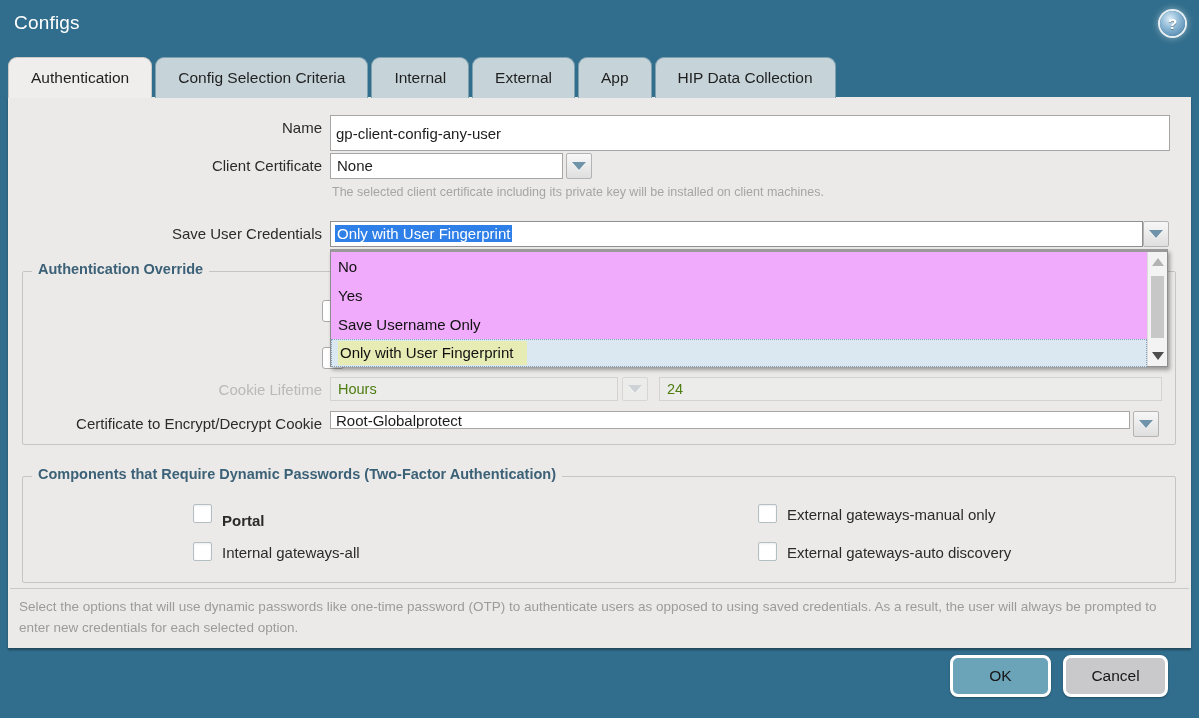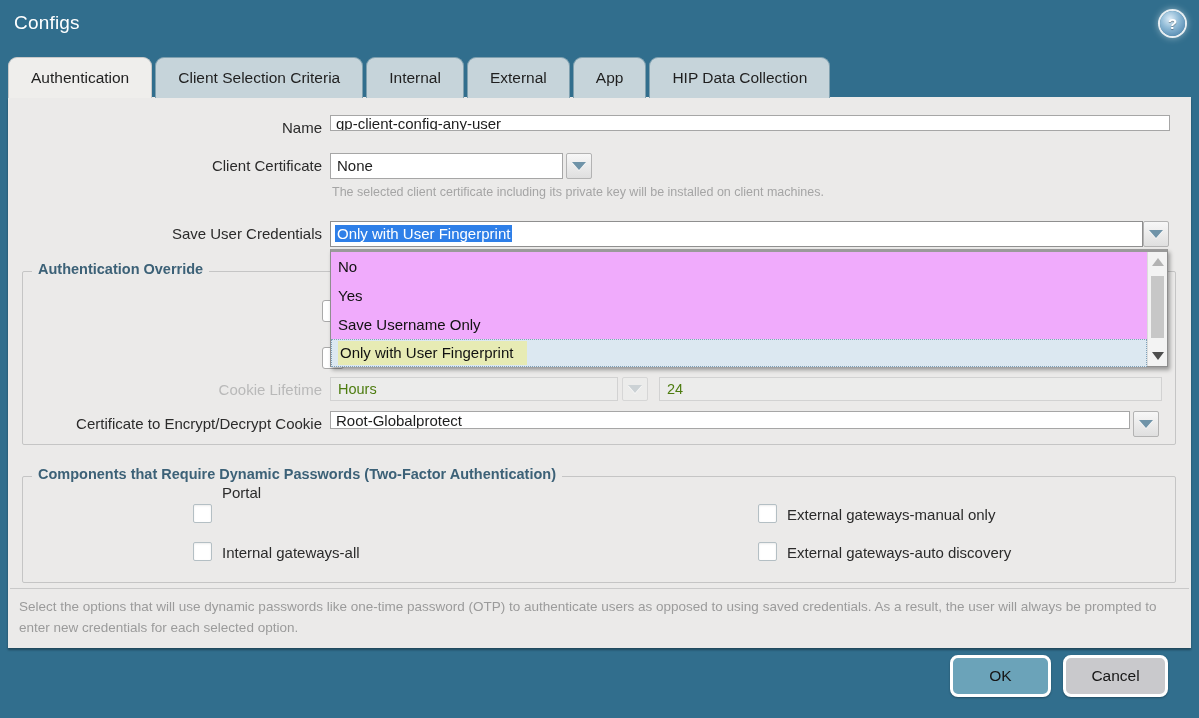--- a/index.html
+++ b/index.html
@@ -34,21 +34,21 @@
 
   
   .panel {
     position:absolute; left:8px; top:97px; width:1183px; height:551px;
     background:#ebeae9; box-shadow:0 2px 2px rgba(0,0,0,.35);
   }
   .lbl { position:absolute; left:0; width:314px; text-align:right; font-size:15px; color:#2b2b2b; white-space:nowrap; }
   .lbl.disabled { color:#b9b9b9; }
 
   .txt-input {
-    position:absolute; height:16px; border:1px solid #a6a6a6; background:#fff;
+    position:absolute; height:36px; border:1px solid #a6a6a6; background:#fff;
     font-family:"Liberation Sans", sans-serif; font-size:15px; color:#1d1d1d; padding:0 5px;
   }
   .sel-box {
     position:absolute; height:26px; border:1px solid #a6a6a6; background:#fff;
     font-size:15px; color:#1d1d1d; padding:3px 5px 0 6px; overflow:hidden; white-space:nowrap;
   }
   .arrow-btn {
     position:absolute; width:26px; height:26px; border:1px solid #b3b3b3; border-radius:2px;
     background:linear-gradient(#f7f7f7,#dfdfdf);
     display:flex; align-items:center; justify-content:center; cursor:pointer;
@@ -110,21 +110,21 @@
 </head>
 <body>
 
 <div class="title">Configs</div>
 <div class="help-btn">
   <span>?</span>
 </div>
 
 <div class="tabs">
   <div class="tab active">Authentication</div>
-  <div class="tab">Client Selection Criteria</div>
+  <div class="tab">Config Selection Criteria</div>
   <div class="tab">Internal</div>
   <div class="tab">External</div>
   <div class="tab">App</div>
   <div class="tab">HIP Data Collection</div>
 </div>
 
 <div class="panel">
 
   <div class="lbl" style="top:22px;">Name</div>
   <input class="txt-input" style="left: 322px; top: 18px; width: 840px;" value="gp-client-config-any-user">
@@ -166,21 +166,21 @@
   <div class="lbl" style="top:318px;">Certificate to Encrypt/Decrypt Cookie</div>
   <input class="txt-input" style="left: 322px; top: 314px; width: 800px; height: 18px;" value="Root-Globalprotect">
   <div class="arrow-btn" style="left:1125px; top:314px;">
     <span class="tri-down"></span>
   </div>
 
   <div class="legend" style="left:24px; top:369px;">Components that Require Dynamic Passwords (Two-Factor Authentication)</div>
   <div class="group" style="left:14px; top:379px; width:1154px; height:107px;"></div>
 
   <div class="cb" style="left:185px; top:407px;"></div>
-  <div class="cb-label" style="left:214px; top:387px;">Portal</div>
+  <div class="cb-label" style="left:214px; top:415px;font-weight:bold;">Portal</div>
 
   <div class="cb" style="left:185px; top:445px;"></div>
   <div class="cb-label" style="left:214px; top:447px;">Internal gateways-all</div>
 
   <div class="cb" style="left:750px; top:407px;"></div>
   <div class="cb-label" style="left:779px; top:409px;">External gateways-manual only</div>
 
   <div class="cb" style="left:750px; top:445px;"></div>
   <div class="cb-label" style="left:779px; top:447px;">External gateways-auto discovery</div>
 

